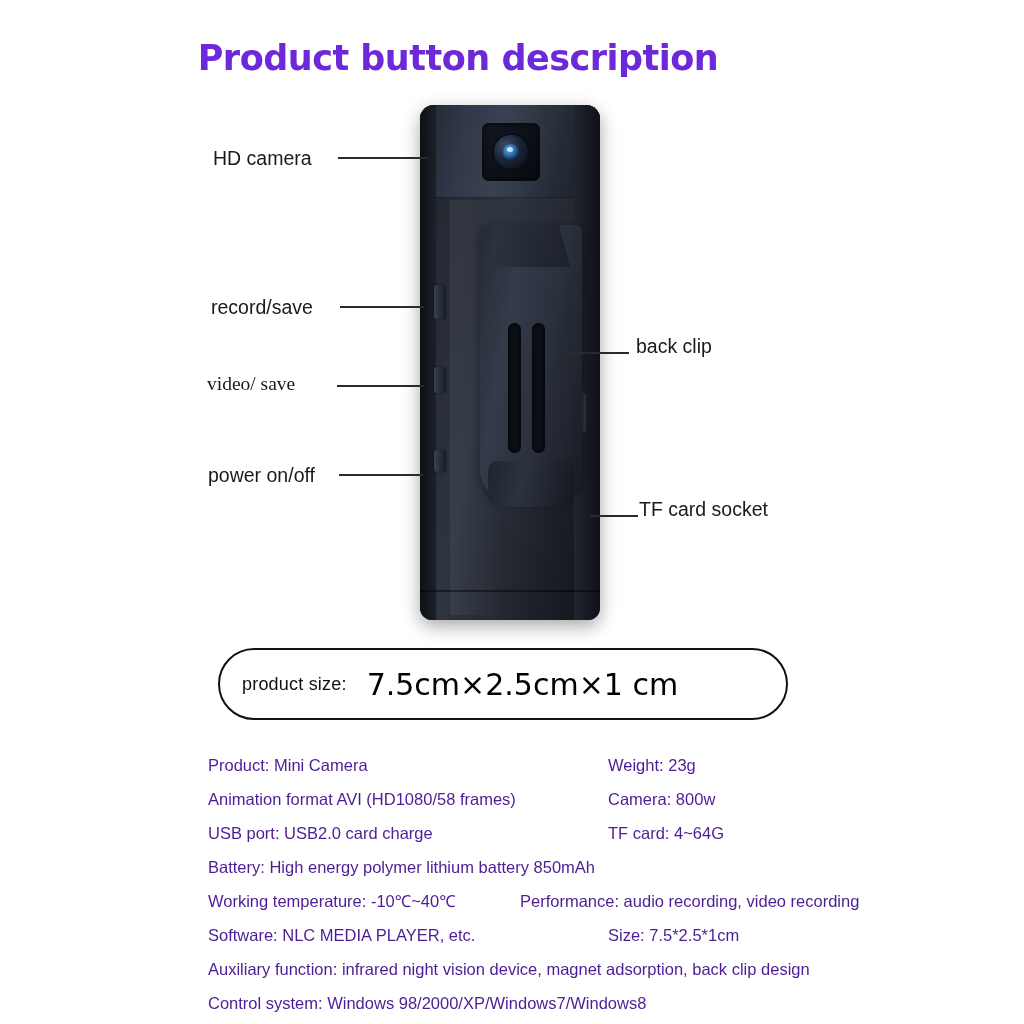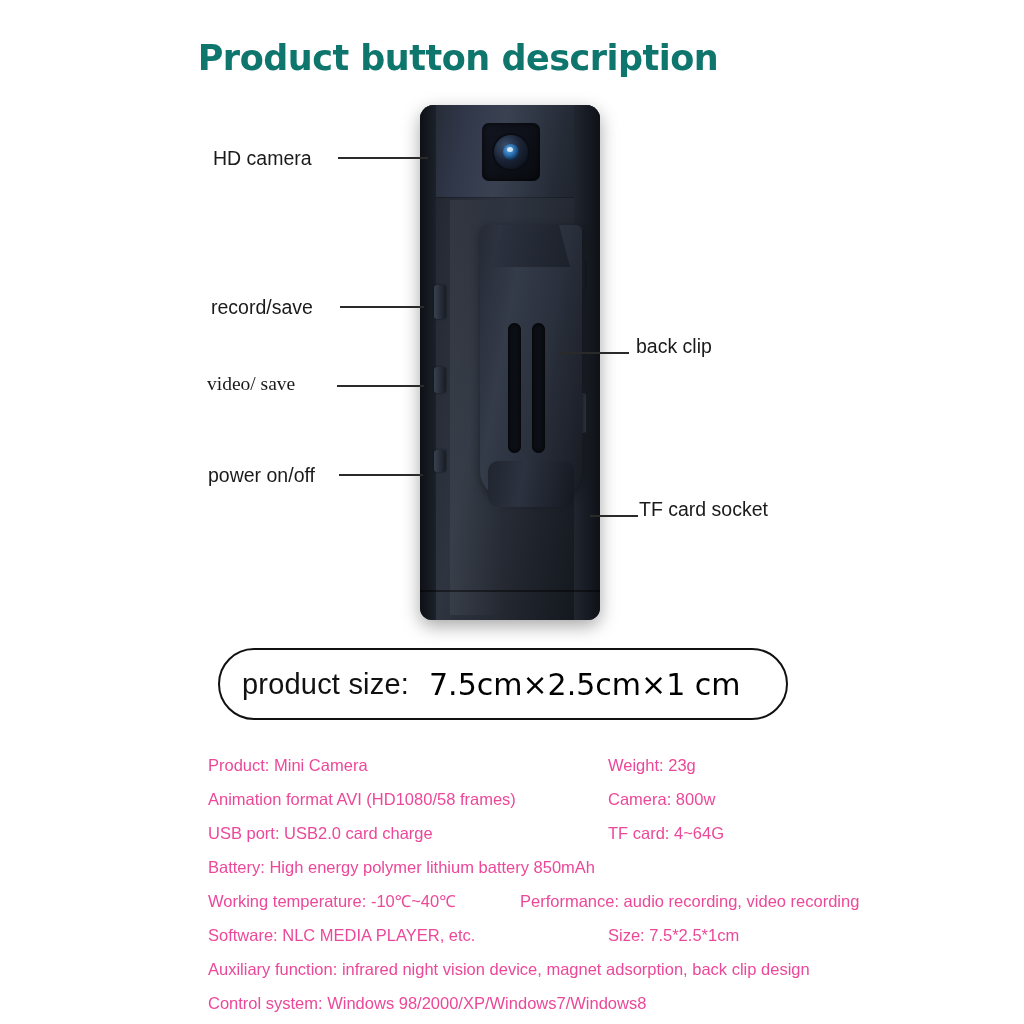--- a/index.html
+++ b/index.html
@@ -20,21 +20,21 @@
   #title {
     position: absolute;
     top: 38px;
     left: 0;
     width: 916px;
     text-align: center;
     font-family: "DejaVu Sans", sans-serif;
     font-weight: bold;
     font-size: 35px;
     letter-spacing: -0.5px;
-    color: #0f766e;
+    color: #6d28d9;
   }
 
   
   #photo {
     position: absolute;
     left: 400px;
     top: 105px;
     width: 220px;
     height: 520px;
   }
@@ -209,40 +209,40 @@
     width: 570px;
     height: 72px;
     border: 2.5px solid #111;
     border-radius: 36px;
     display: flex;
     align-items: center;
     box-sizing: border-box;
     padding-left: 22px;
   }
   #size-label {
-    font-size: 29px;
+    font-size: 18px;
     color: #111;
     letter-spacing: 0.2px;
     text-align: right;
   }
   #size-value {
     font-size: 30px;
     color: #000;
     margin-left: 20px;
     font-family: "DejaVu Sans", sans-serif;
   }
 
   
   #specs {
     position: absolute;
     left: 208px;
     top: 748px;
     width: 640px;
     font-size: 16.5px;
-    color: #ec4899;
+    color: #4c1d95;
     line-height: 34px;
   }
   .spec-row {
     position: relative;
     height: 34px;
     white-space: nowrap;
   }
   .spec-col-a {
     position: absolute;
     left: 0;

